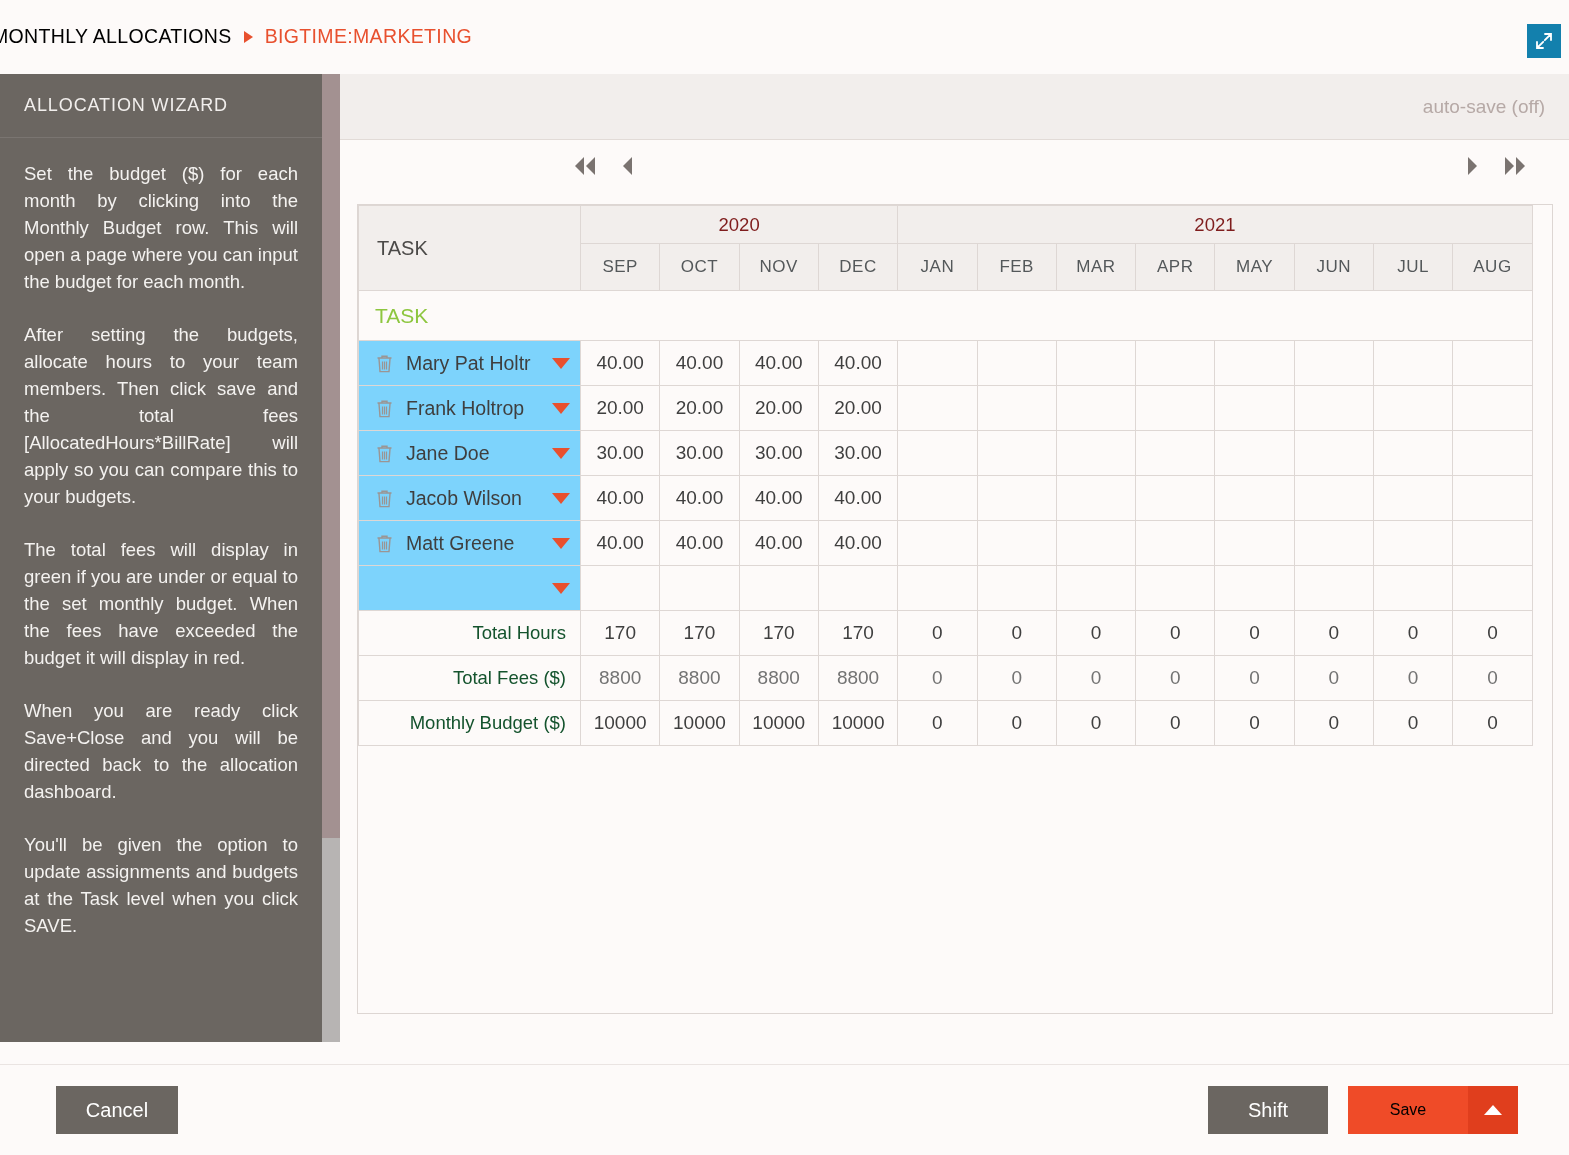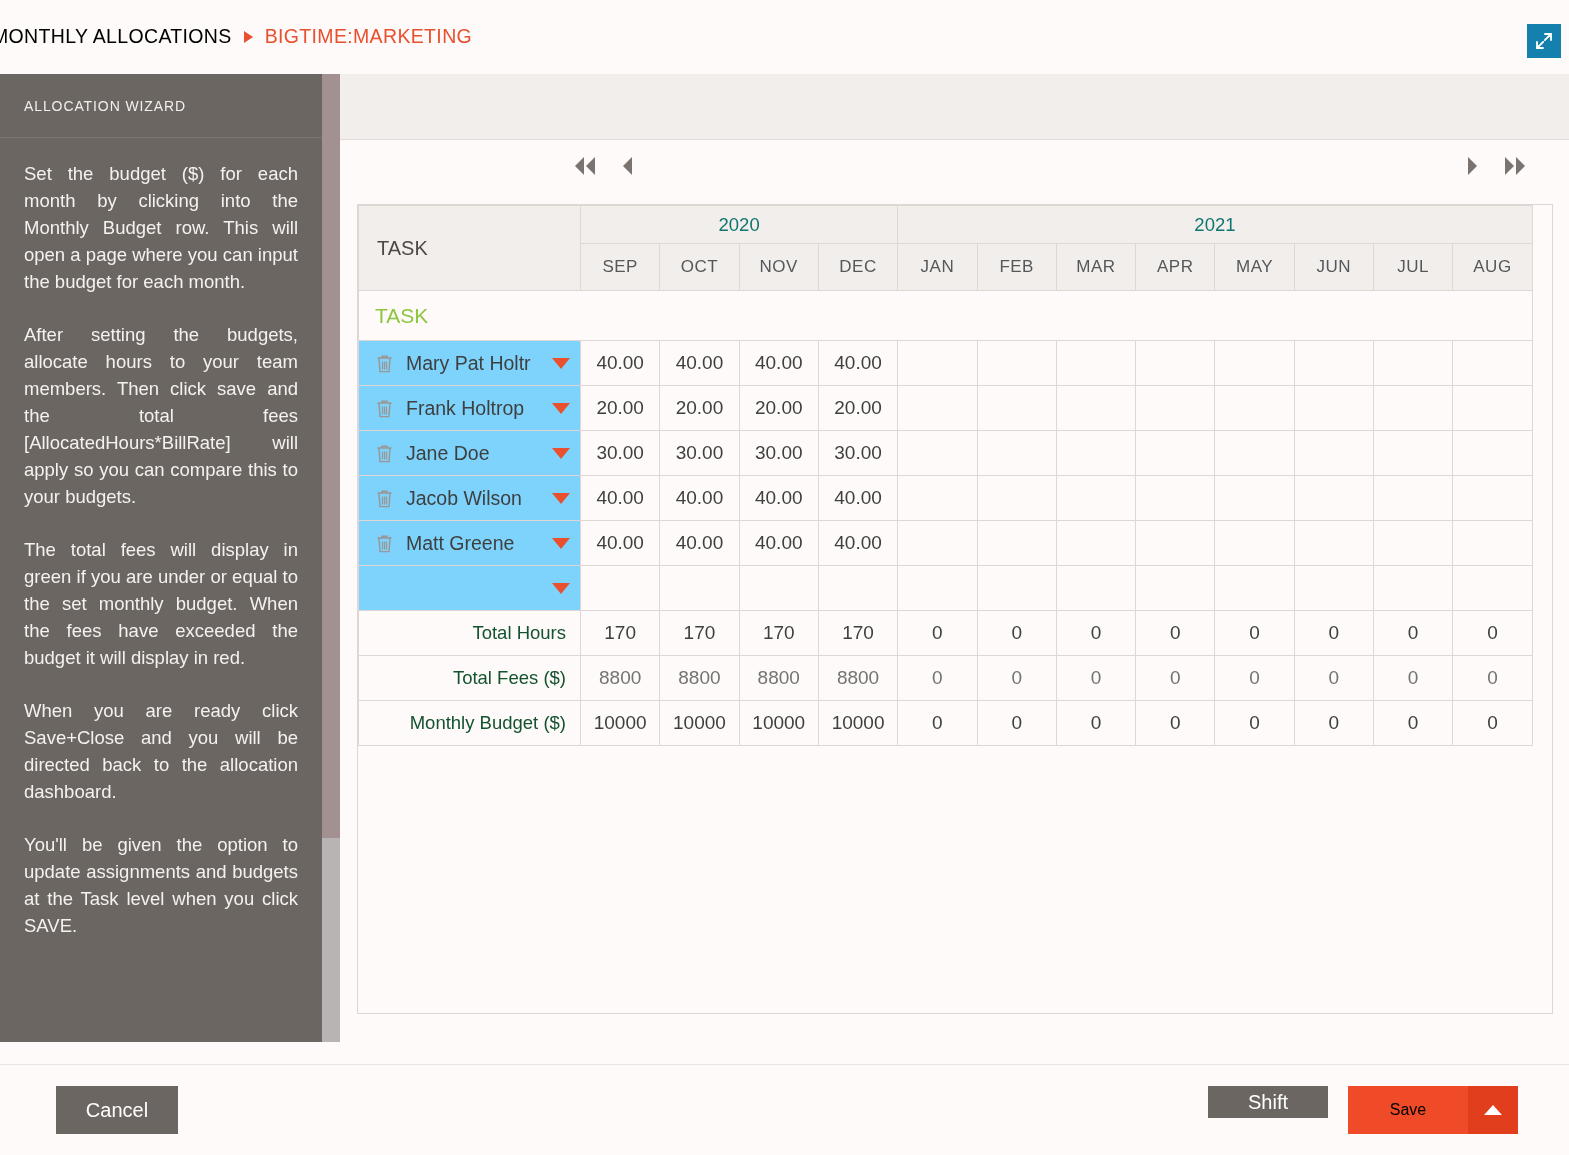--- a/index.html
+++ b/index.html
@@ -36,21 +36,21 @@
   .expand-btn svg { display: block; }
 
   
   .sidebar {
     position: absolute; left: 0; top: 74px; width: 322px; height: 968px;
     background: #6b6661; color: #fff;
   }
   .sidebar-head {
     height: 64px; display: flex; align-items: center;
     padding-left: 24px;
-    font-size: 14px; letter-spacing: .9px; color: #f2efed;
+    font-size: 18px; letter-spacing: .9px; color: #f2efed;
     border-bottom: 1px solid #7a7571;
   }
   .sidebar-body {
     padding: 22px 24px 0 24px;
     overflow: hidden; height: 904px;
   }
   .sidebar-body p {
     font-size: 18.5px; line-height: 27px;
     text-align: justify; text-justify: inter-word;
     color: #f4f2f0; margin-bottom: 26px;
@@ -105,21 +105,21 @@
   table.grid { border-collapse: collapse; width: 1174px; table-layout: fixed; }
   table.grid th, table.grid td { border: 1px solid #ded7d4; }
 
   .hdr-task {
     background: #f2eeec; color: #4c4a48;
     font-weight: normal; font-size: 20px;
     text-align: left; padding-left: 18px; vertical-align: middle;
     width: 222px;
   }
   .hdr-year {
-    background: #f2eeec; color: #0f766e;
+    background: #f2eeec; color: #7f1d1d;
     font-weight: normal; font-size: 18.5px; height: 38px;
   }
   .hdr-mon {
     background: #f2eeec; color: #54585a;
     font-weight: normal; font-size: 17px; height: 47px;
     letter-spacing: .5px;
   }
   .grp-row td {
     height: 50px; background: #fdfaf9; border-left: none; border-right: none;
   }
@@ -158,21 +158,21 @@
     position: absolute; left: 0; top: 1064px;
     width: 1569px; height: 91px;
     background: #fdfaf9; border-top: 1px solid #eae4e2;
   }
   .btn {
     position: absolute; border: none; cursor: pointer;
     font-size: 20px; font-family: "Liberation Sans", sans-serif;
     color: #ffffff;
   }
   .btn-cancel { left: 56px; top: 21px; width: 122px; height: 48px; background: #6b6661; }
-  .btn-shift  { left: 1208px; top: 21px; width: 120px; height: 32px; background: #6b6661; }
+  .btn-shift  { left: 1208px; top: 21px; width: 120px; height: 48px; background: #6b6661; }
   .save-group { position: absolute; left: 1348px; top: 21px; height: 48px; display: flex; }
   .btn-save { position: relative; width: 120px; height: 48px; background: #ef4b28; display:flex; align-items:center; justify-content:center; }
   .btn-save-caret {
     position: relative; width: 50px; height: 48px; background: #e03e1d;
     display: flex; align-items: center; justify-content: center; cursor: pointer;
   }
   .caret-up {
     width: 0; height: 0;
     border-left: 9px solid transparent;
     border-right: 9px solid transparent;
@@ -205,20 +205,21 @@
     <p>When you are ready click Save+Close and you will be directed back to the allocation dashboard.</p>
     <p>You'll be given the option to update assignments and budgets at the Task level when you click SAVE.</p>
   </div>
 </div>
 <div class="sb-track">
   <div class="sb-thumb"></div>
 </div>
 
 <div class="main">
   <div class="tabbar">
+    <div class="autosave">auto-save (off)</div>
   </div>
 
   <div class="navrow">
     <div class="nav-left">
       <span class="arrow">
         <svg width="26" height="24" viewBox="0 0 26 24">
             <path d="M12 3 3 12l9 9z" fill="#7a7370"></path>
             <path d="M23 3l-9 9 9 9z" fill="#7a7370"></path>
           </svg>
       </span>

